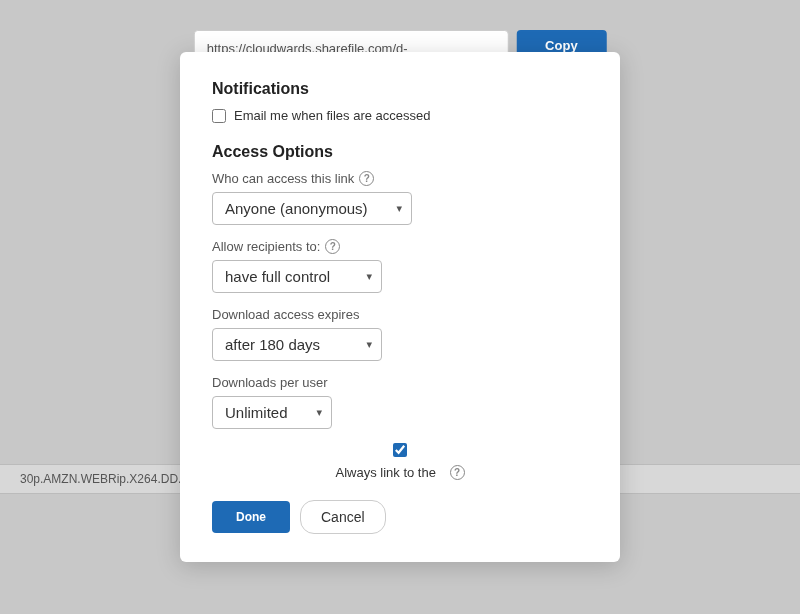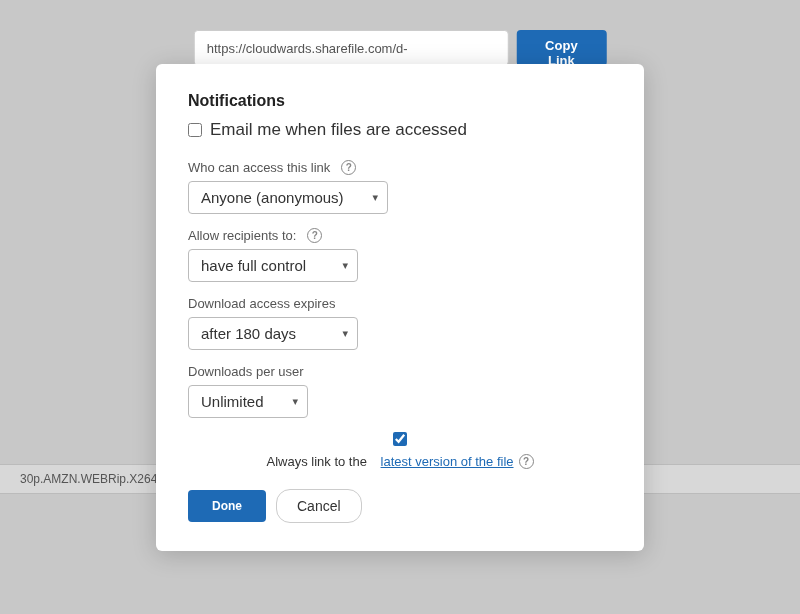--- a/index.html
+++ b/index.html
@@ -78,21 +78,21 @@
       display: flex;
       align-items: center;
       justify-content: center;
     }
 
     
     .modal {
       background: #fff;
       border-radius: 6px;
       box-shadow: 0 4px 24px rgba(0,0,0,0.18);
-      width: 488px;
+      width: 440px;
       padding: 28px 32px 28px 32px;
       position: relative;
     }
 
     
     .section-title {
       font-size: 16px;
       font-weight: 700;
       color: #222;
       margin-bottom: 10px;
@@ -106,40 +106,40 @@
     }
 
     .checkbox-row input[type="checkbox"] {
       width: 14px;
       height: 14px;
       accent-color: #1e6ab5;
       cursor: pointer;
     }
 
     .checkbox-label {
-      font-size: 17px;
+      font-size: 13px;
       color: #333;
     }
 
     
     .section-divider {
       margin-bottom: 14px;
     }
 
     .field-group {
       margin-bottom: 14px;
     }
 
     .field-label {
       font-size: 13px;
       color: #555;
       margin-bottom: 6px;
       display: flex;
       align-items: center;
-      gap: 11px;
+      gap: 5px;
     }
 
     .help-icon {
       display: inline-flex;
       align-items: center;
       justify-content: center;
       width: 15px;
       height: 15px;
       border-radius: 50%;
       border: 1.5px solid #888;
@@ -266,20 +266,21 @@
 
     <div class="section-divider">
       <div class="section-title">Notifications</div>
       <div class="checkbox-row">
         <input type="checkbox" style="">
         <span class="checkbox-label">Email me when files are accessed</span>
       </div>
     </div>
 
     <div>
+      <div class="section-title">Access Options</div>
 
       <div class="field-group">
         <div class="field-label">
           <span>Who can access this link</span>
           <span class="help-icon">?</span>
         </div>
         <div class="select-wrapper">
           <select class="styled-select select-wide">
             <option>Anyone (anonymous)</option>
             <option>Only specific people</option>
@@ -330,21 +331,21 @@
             <option>5</option>
             <option>10</option>
           </select>
           <span class="select-arrow">▾</span>
         </div>
       </div>
 
       <div class="always-link-row">
         <input type="checkbox" checked="" style="">
         <span class="always-link-label">
-          <span>Always link to the</span>&nbsp;<span class="link-text">latest version of the file</span>
+          <span>Always link to the</span>&nbsp;
           <span class="help-icon">?</span>
         </span>
       </div>
 
     </div>
 
     <div class="action-buttons">
       <button class="btn-done">Done</button>
       <button class="btn-cancel">Cancel</button>
     </div>

